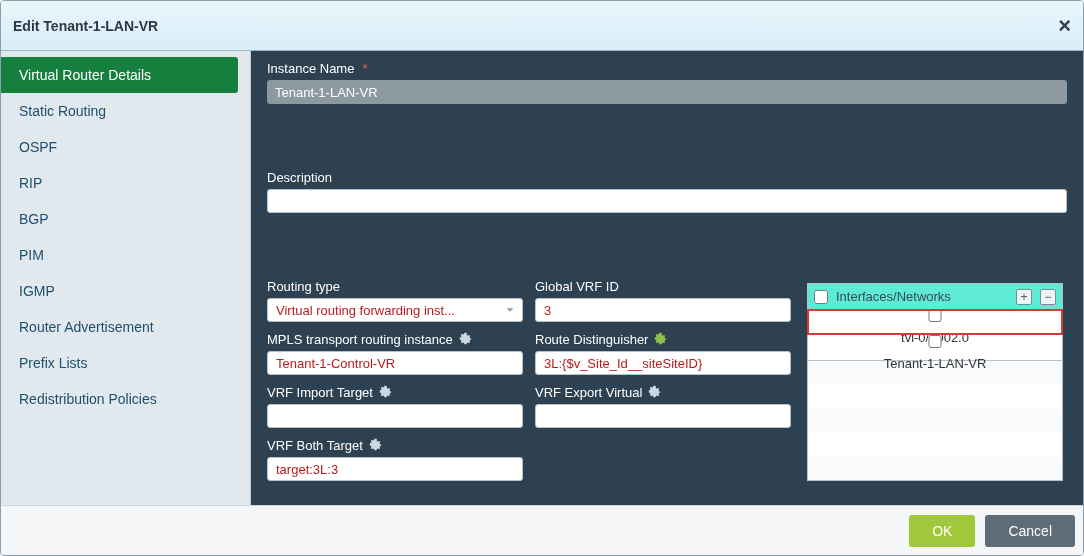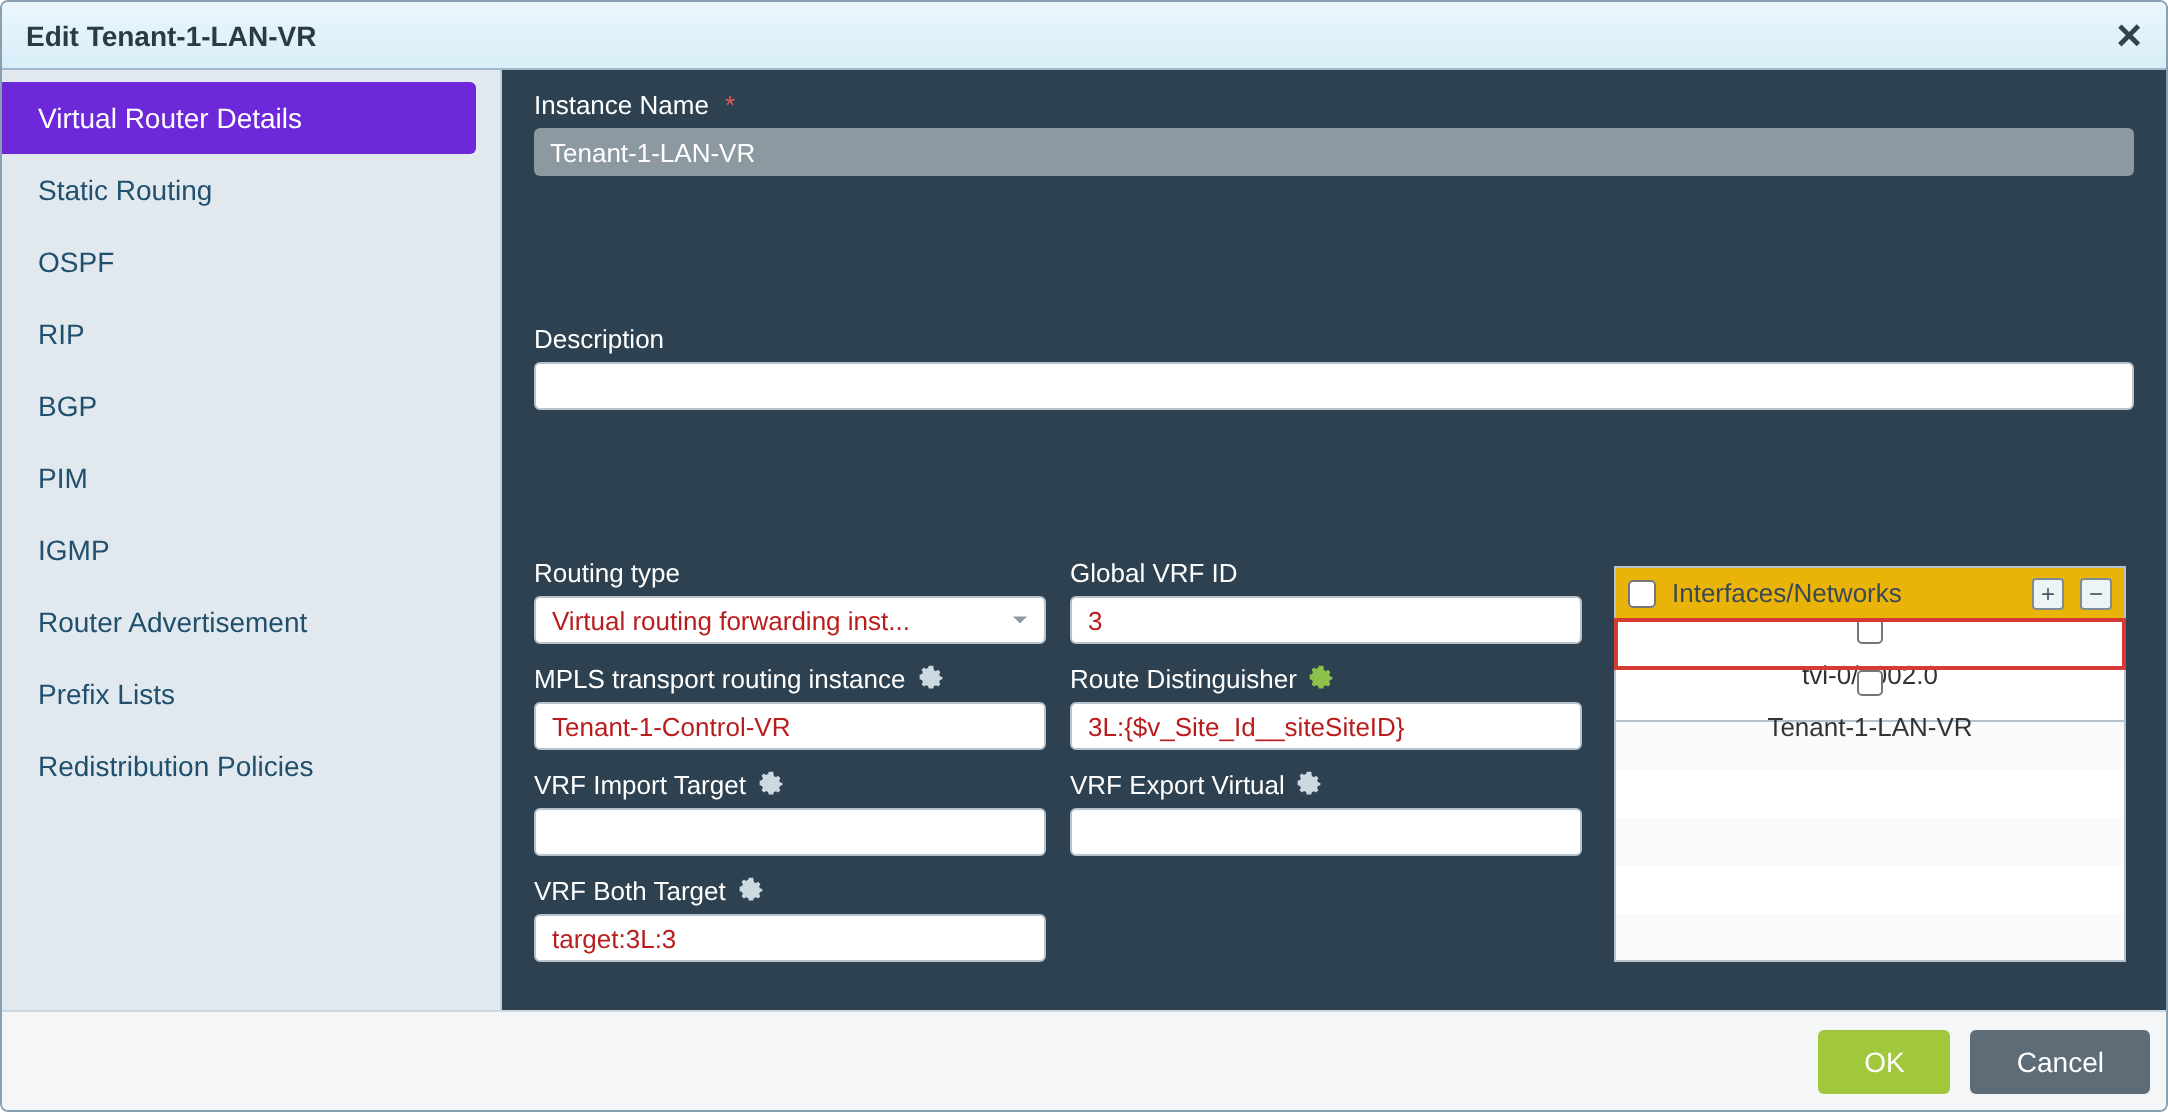--- a/index.html
+++ b/index.html
@@ -2,37 +2,37 @@
 <html><head>
 <meta charset="utf-8">
 <style>
   * { box-sizing: border-box; margin: 0; padding: 0; }
   html, body { width: 1084px; height: 556px; font-family: Arial, Helvetica, sans-serif; background: #fff; }
   body { display: flex; flex-direction: column; border: 1px solid #88a0b0; border-radius: 4px; overflow: hidden; }
 
   
   .titlebar {
     display: flex; align-items: center; justify-content: space-between;
-    height: 34px; padding: 0 12px;
+    height: 50px; padding: 0 12px;
     background: linear-gradient(#eaf6fc, #d9eef8);
     border-bottom: 1px solid #9fb9c9;
     font-size: 14px; font-weight: bold; color: #2b3a44;
   }
   .titlebar .close { font-size: 22px; font-weight: bold; color: #33424c; cursor: pointer; line-height: 1; }
 
   
   .body { display: flex; flex: 1; background: #2d4150; overflow: hidden; }
 
   
   .sidebar { width: 250px; background: #e1e9ee; border-right: 1px solid #c3d0d9; padding: 6px 12px 0 0; }
   .sidebar-item {
     display: block; width: 100%; padding: 10px 18px; text-align: left;
     color: #20506e; font-size: 14px; cursor: pointer; border-radius: 0 3px 3px 0;
   }
-  .sidebar-item.active { background: #6d28d9; color: #fff; }
+  .sidebar-item.active { background: #15803d; color: #fff; }
 
   
   .main { flex: 1; padding: 10px 16px; display: flex; flex-direction: column; color: #fff; font-size: 13px; }
   .row { display: flex; gap: 12px; margin-bottom: 4px; }
   .field { display: flex; flex-direction: column; margin-bottom: 6px; }
   .field.full { flex: 1; }
   .field.half { width: 256px; }
   .label { margin-bottom: 4px; font-size: 13px; display: flex; align-items: flex-start; gap: 6px; }
   .req { color: #e05a5a; margin-left: 2px; }
   .ro-input {
@@ -48,21 +48,21 @@
   .chevron {
     position: absolute; right: 6px; top: 50%; transform: translateY(-50%);
     width: 14px; height: 14px; fill: #8d9aa4;
   }
   .gear { width: 13px; height: 13px; fill: #cdd9e1; }
   .gear.green { fill: #8ec14a; }
 
   
   .ifaces { width: 256px; margin-left: 4px; margin-top: 4px; }
   .ifaces-header {
-    display: flex; align-items: center; background: #eab308; color: #3a4a55;
+    display: flex; align-items: center; background: #5eead4; color: #3a4a55;
     height: 26px; padding: 0 6px; border: 1px solid #b6c2cb; border-bottom: none;
     font-size: 13px; gap: 8px; justify-content: center;
   }
   .ifaces-header .title { flex: 1; }
   .ifaces-row {
     display: flex; align-items: center; gap: 8px;
     background: #fff; color: #333; height: 26px; padding: 0 6px;
     border: 1px solid #b6c2cb; border-top: none; font-size: 13px; flex-direction: column;
   }
   .ifaces-row.highlight { outline: 2px solid #d63a34; outline-offset: -2px; }

